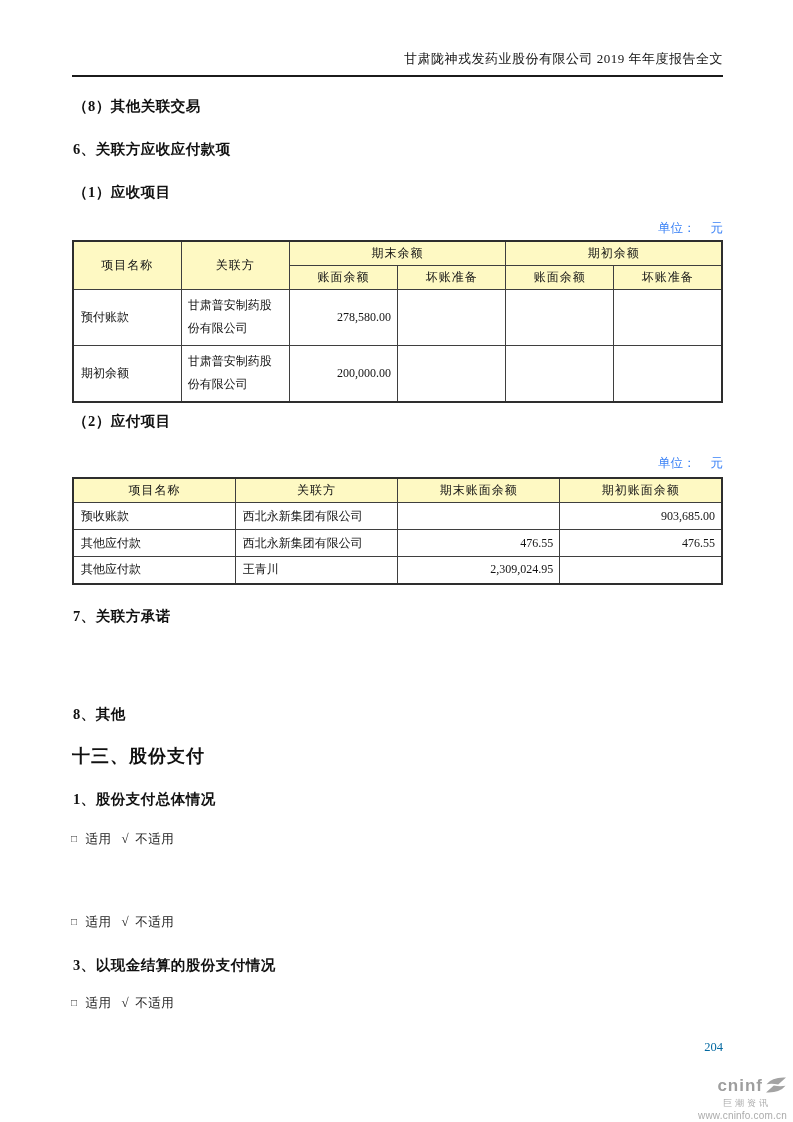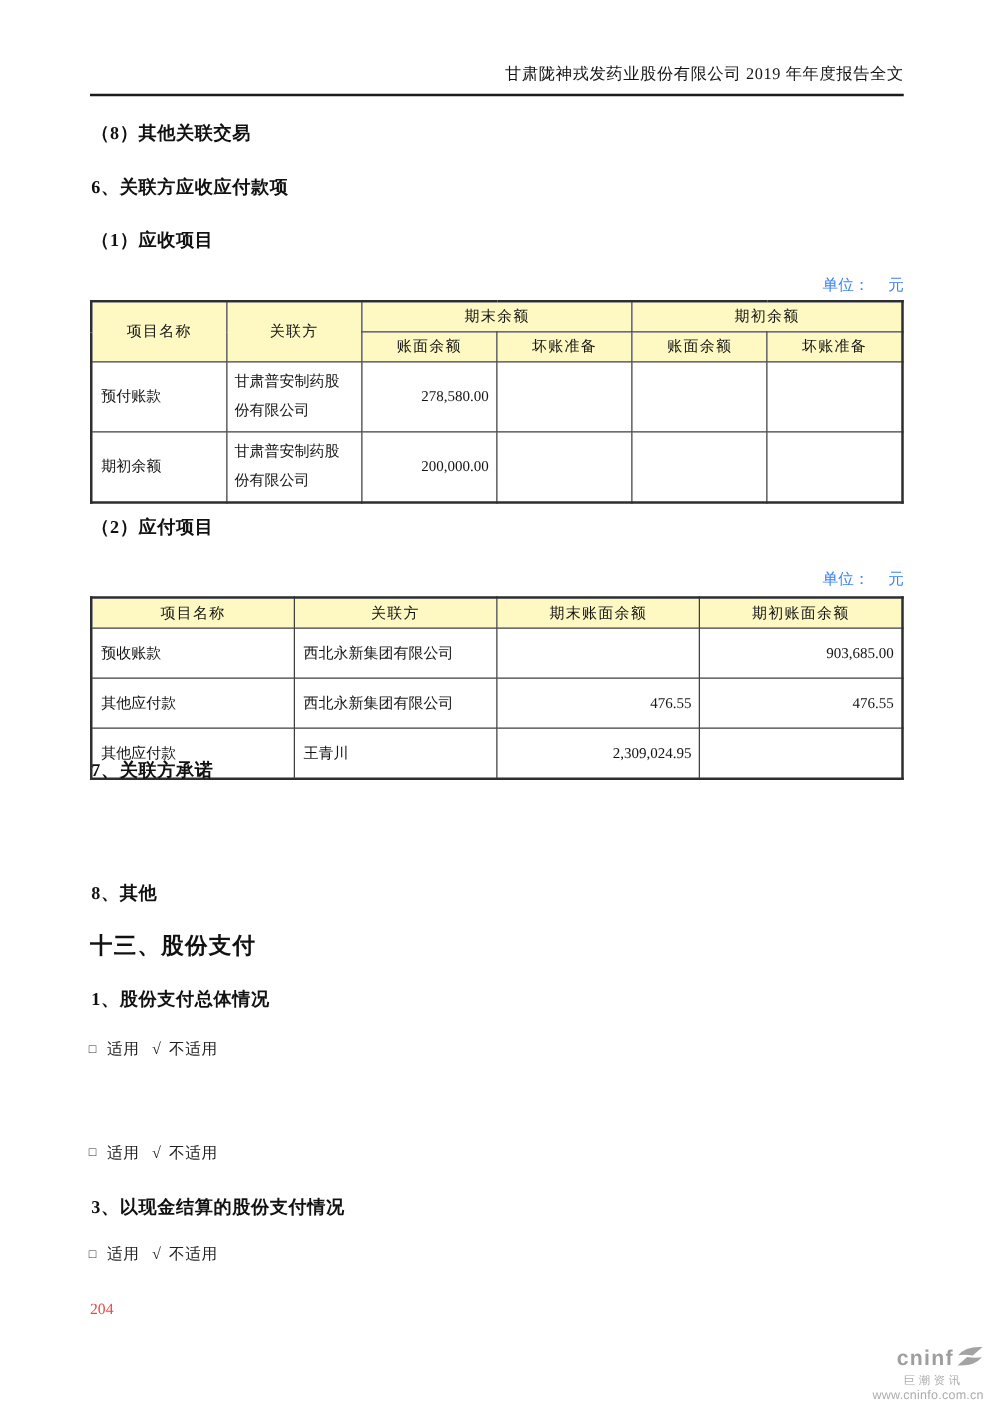--- a/index.html
+++ b/index.html
@@ -29,31 +29,31 @@
   table.dtable th, table.dtable td{
     border:1px solid #3f3f3f; overflow:hidden; word-break:break-all;
   }
   table.dtable th{
     background:#fef9c3; font-weight:normal; text-align:center;
     padding:3px 2px; letter-spacing:1px;
   }
   .t1 thead tr{height:24px;}
   .t1 tbody tr{height:51px;}
   .t2 thead tr{height:23px;}
-  .t2 tbody tr{height:40px;}
+  .t2 tbody tr{height:27px;}
   td.c-item{text-align:left; padding:2px 7px; vertical-align:middle;}
   td.c-party{text-align:left; padding:4px 6px; vertical-align:middle; line-height:1.95;}
   td.c-num{text-align:right; padding:2px 6px; vertical-align:middle;}
   
   .cb-line{left:71px; font-size:12.5px; color:#222; letter-spacing:0.5px;}
   .cb-line .sq{font-size:10px; vertical-align:1px; margin-right:8px; color:#333;}
   .cb-line .word{margin-right:10px;}
   .cb-line .tick{margin-right:6px; font-size:13px;}
   
-  .pageno{left:72px; width:651px; font-size:12.5px; color:#ef4444;}
+  .pageno{left:72px; width:651px; text-align:right; font-size:12.5px; color:#0369a1;}
   .cninfo{right:6px; width:120px; text-align:right;
     font-family:"Liberation Sans","DejaVu Sans",sans-serif; color:#a6a6a6; line-height:1.1;}
   .cninfo .brand-row{display:flex; align-items:center; justify-content:flex-end; gap:2px;}
   .cninfo .brand{font-size:17px; font-weight:bold; letter-spacing:1px; color:#9e9e9e;}
   .cninfo .cn-name{font-size:9px; letter-spacing:3px; color:#ababab; margin-right:16px; margin-top:1px;}
   .cninfo .url{font-size:10px; color:#ababab; margin-top:2px; letter-spacing:0.2px;}
 </style>
 </head>
 <body>
 

